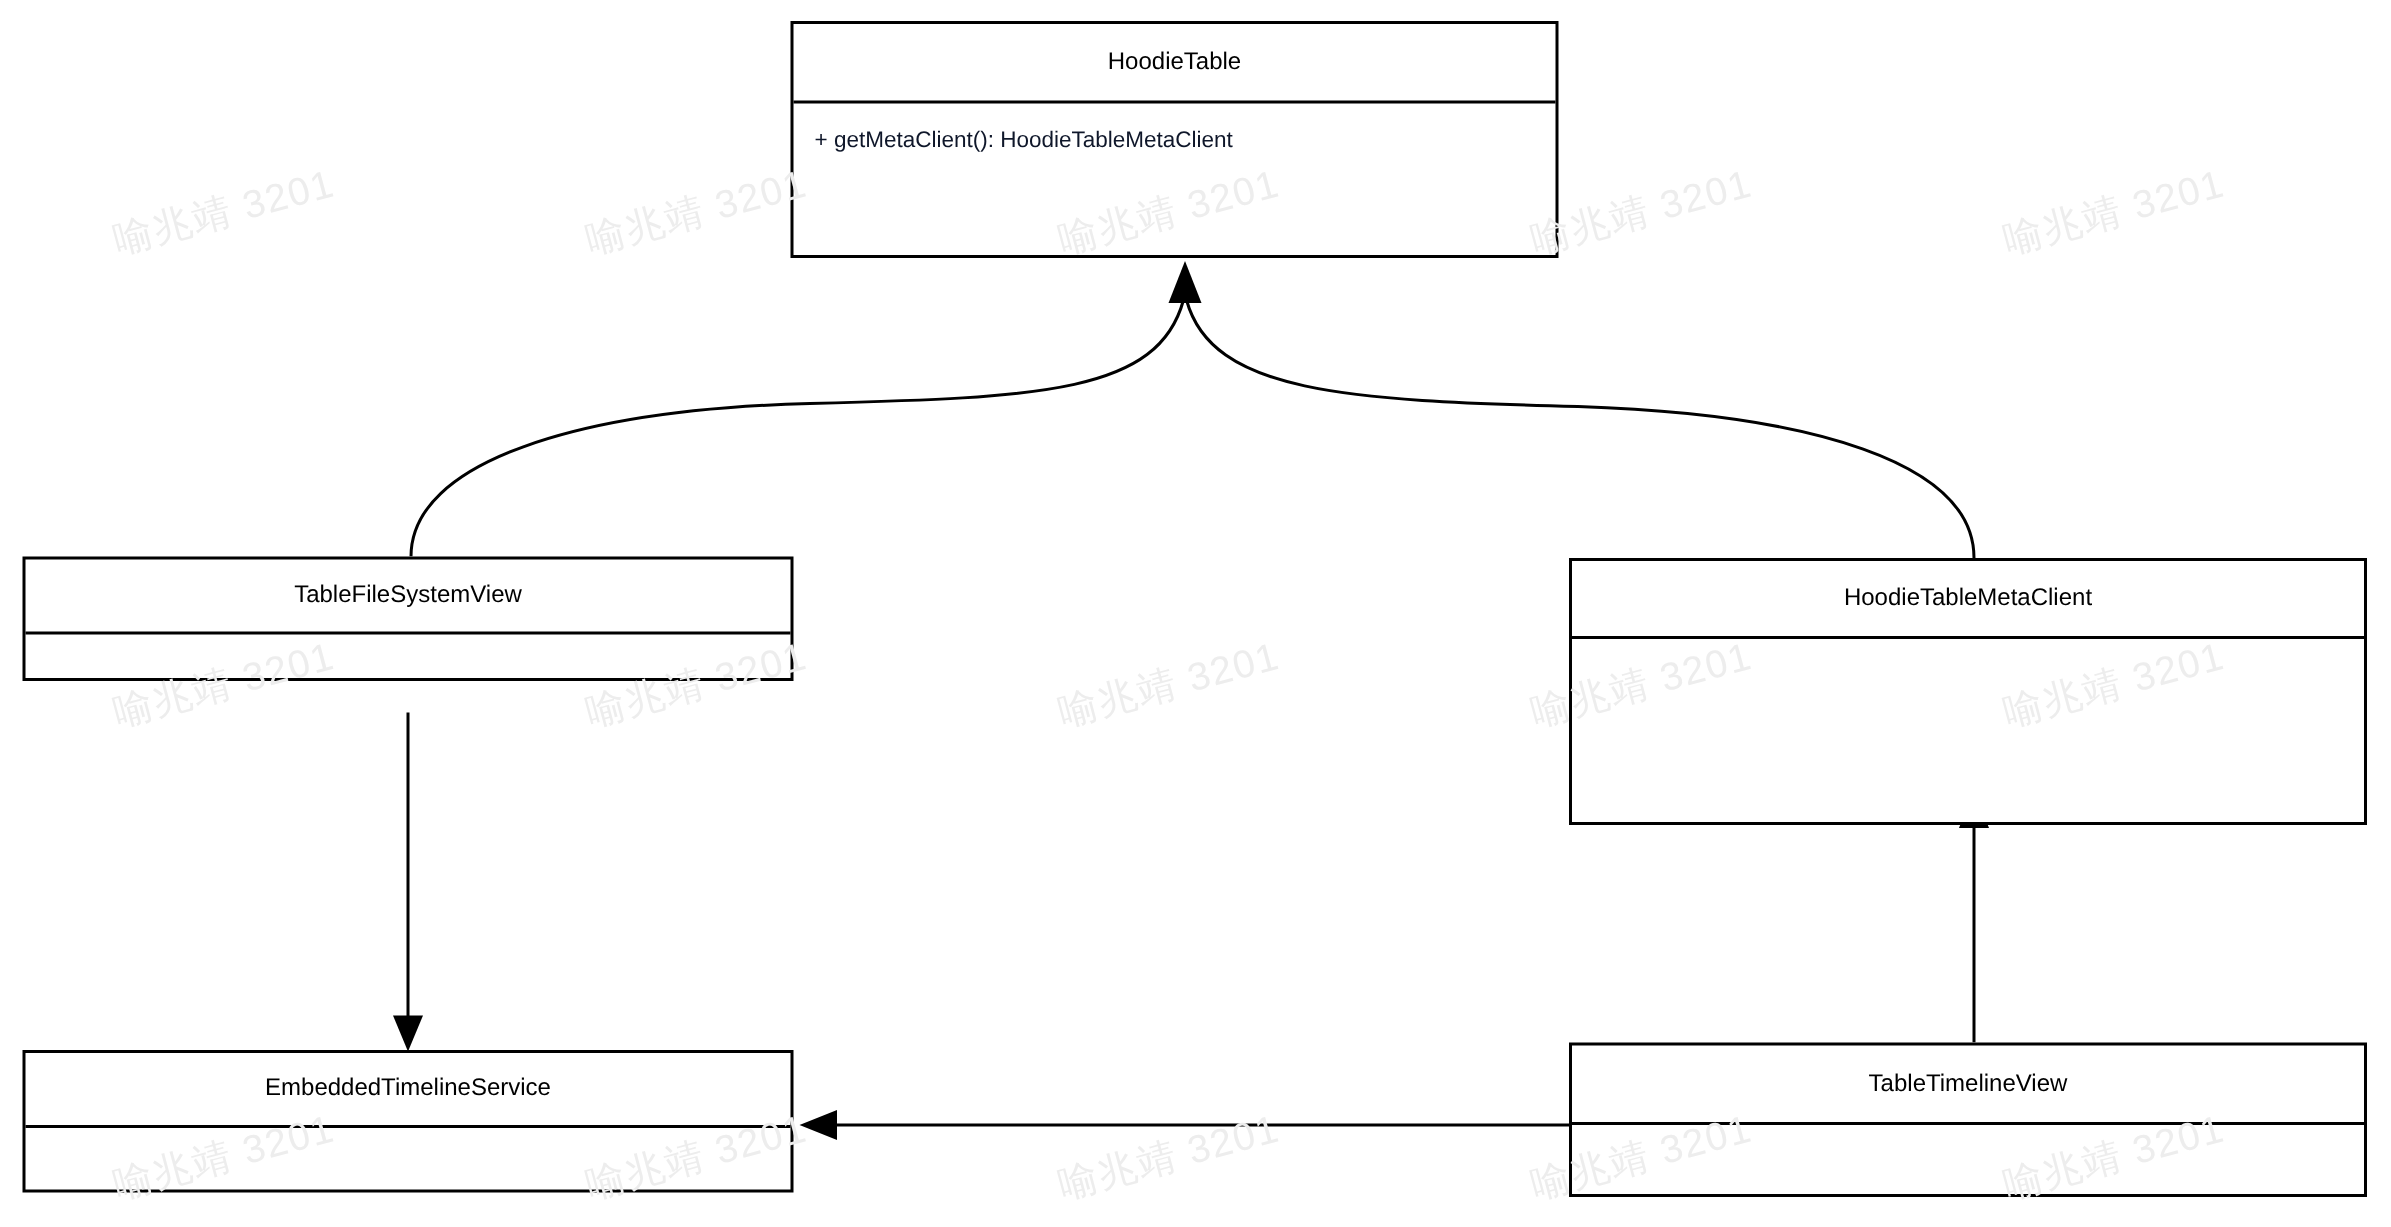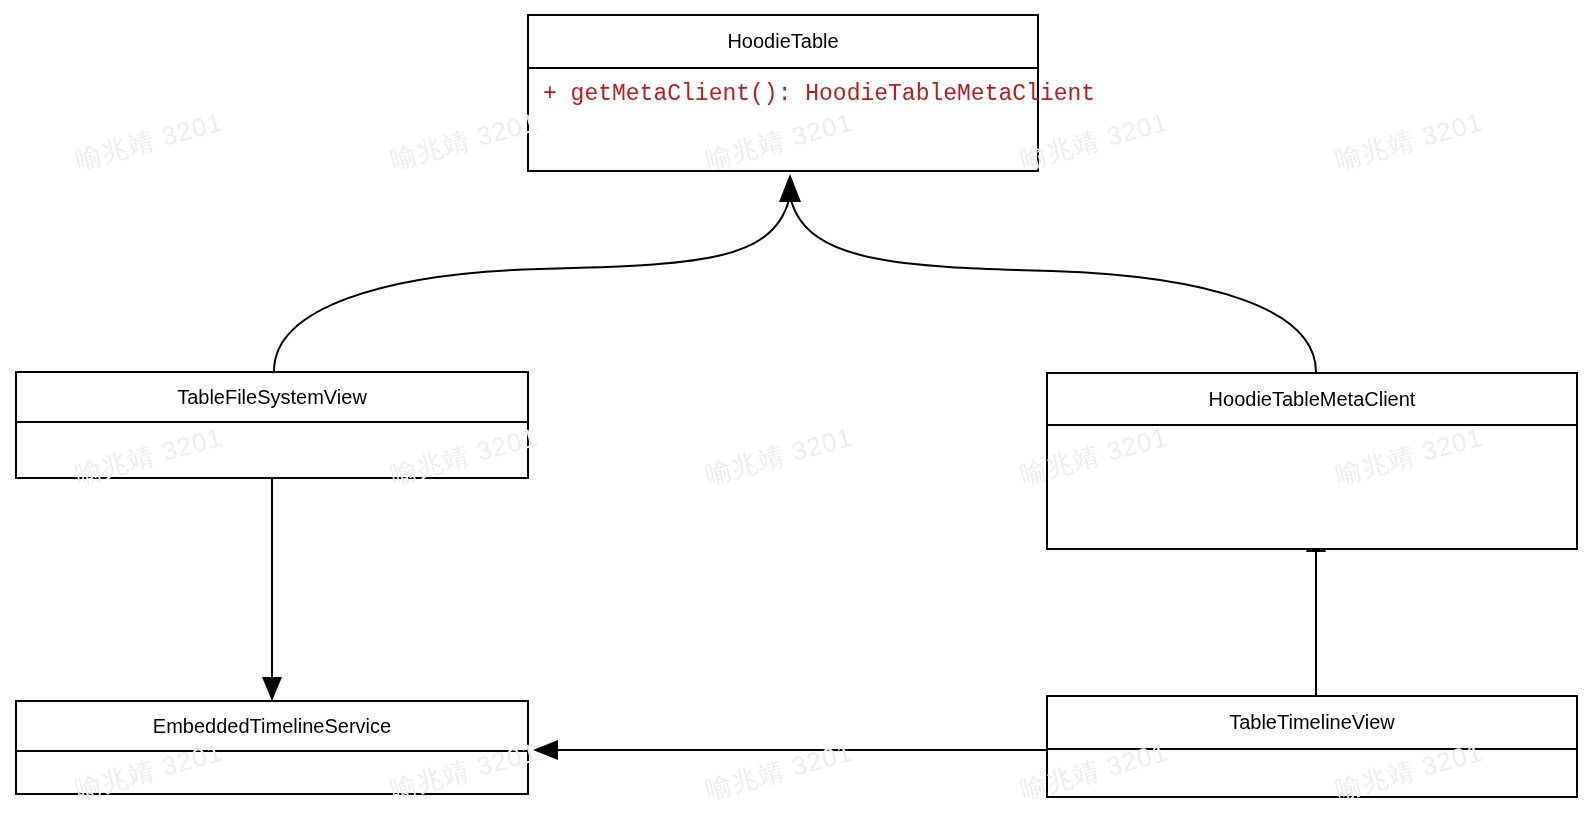--- a/index.html
+++ b/index.html
@@ -24,31 +24,30 @@
 
   .uml-box {
     position: absolute;
     background: var(--box-fill);
     border: 2px solid var(--line);
     z-index: 2;
   }
   .uml-title {
     border-bottom: 2px solid var(--line);
     display: flex; align-items: center; justify-content: center;
-    font-size: 20px; color: #000;
+    font-size: 16px; color: #000;
     white-space: nowrap;
   }
   .uml-body {
     display: flex; flex-direction: column;
     padding: 10px 0 0 14px; gap: 21px;
   }
   .uml-method {
-    font-size: 23px; line-height: 30px; color: #b91c1c;
+    font-size: 15px; line-height: 30px; color: #0f172a;
     white-space: nowrap;
-    font-family: Liberation Mono, monospace;
   }
 
   
   .wm {
     position: absolute;
     z-index: 3;
     font-size: 26px;
     line-height: 30px;
     height: 30px;
     color: var(--wm);
@@ -81,21 +80,21 @@
 
   <div class="uml-box" style="left:527px; top:14px; width:512px; height:158px;">
     <div class="uml-title" style="height:53px;">
       <span>HoodieTable</span>
     </div>
     <div class="uml-body">
       <div class="uml-method">+ getMetaClient(): HoodieTableMetaClient</div>
     </div>
   </div>
 
-  <div class="uml-box" style="left:15px; top:371px; width:514px; height:108px;">
+  <div class="uml-box" style="left:15px; top:371px; width:514px; height:83px;">
     <div class="uml-title" style="height:50px;">
       <span>TableFileSystemView</span>
     </div>
     <div class="uml-body"></div>
   </div>
 
   <div class="uml-box" style="left:1046px; top:372px; width:532px; height:178px;">
     <div class="uml-title" style="height:52px;">
       <span>HoodieTableMetaClient</span>
     </div>

